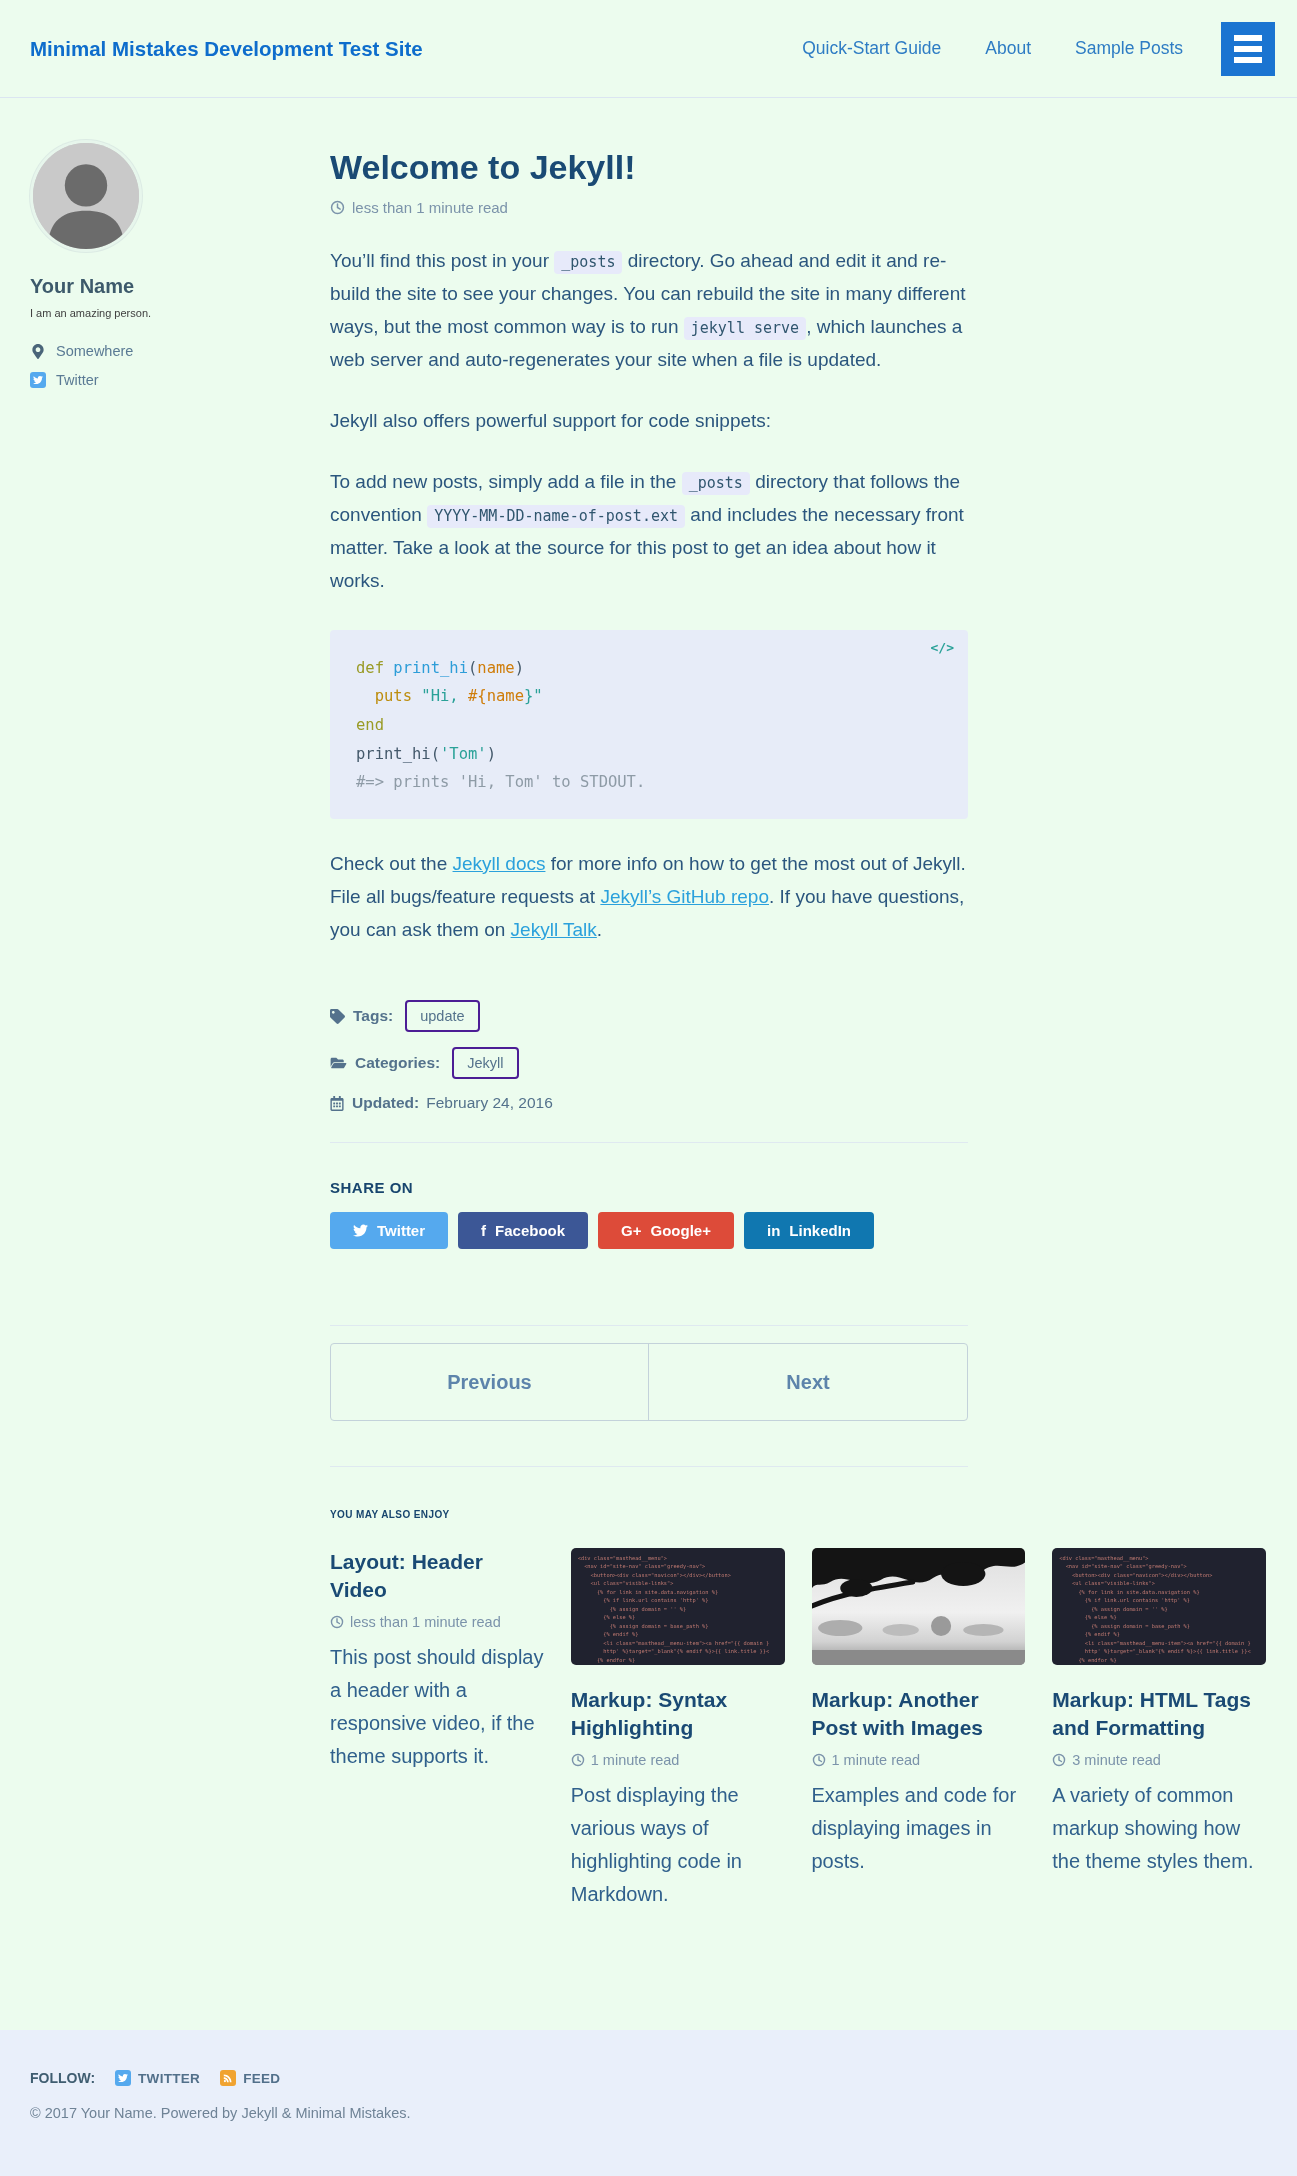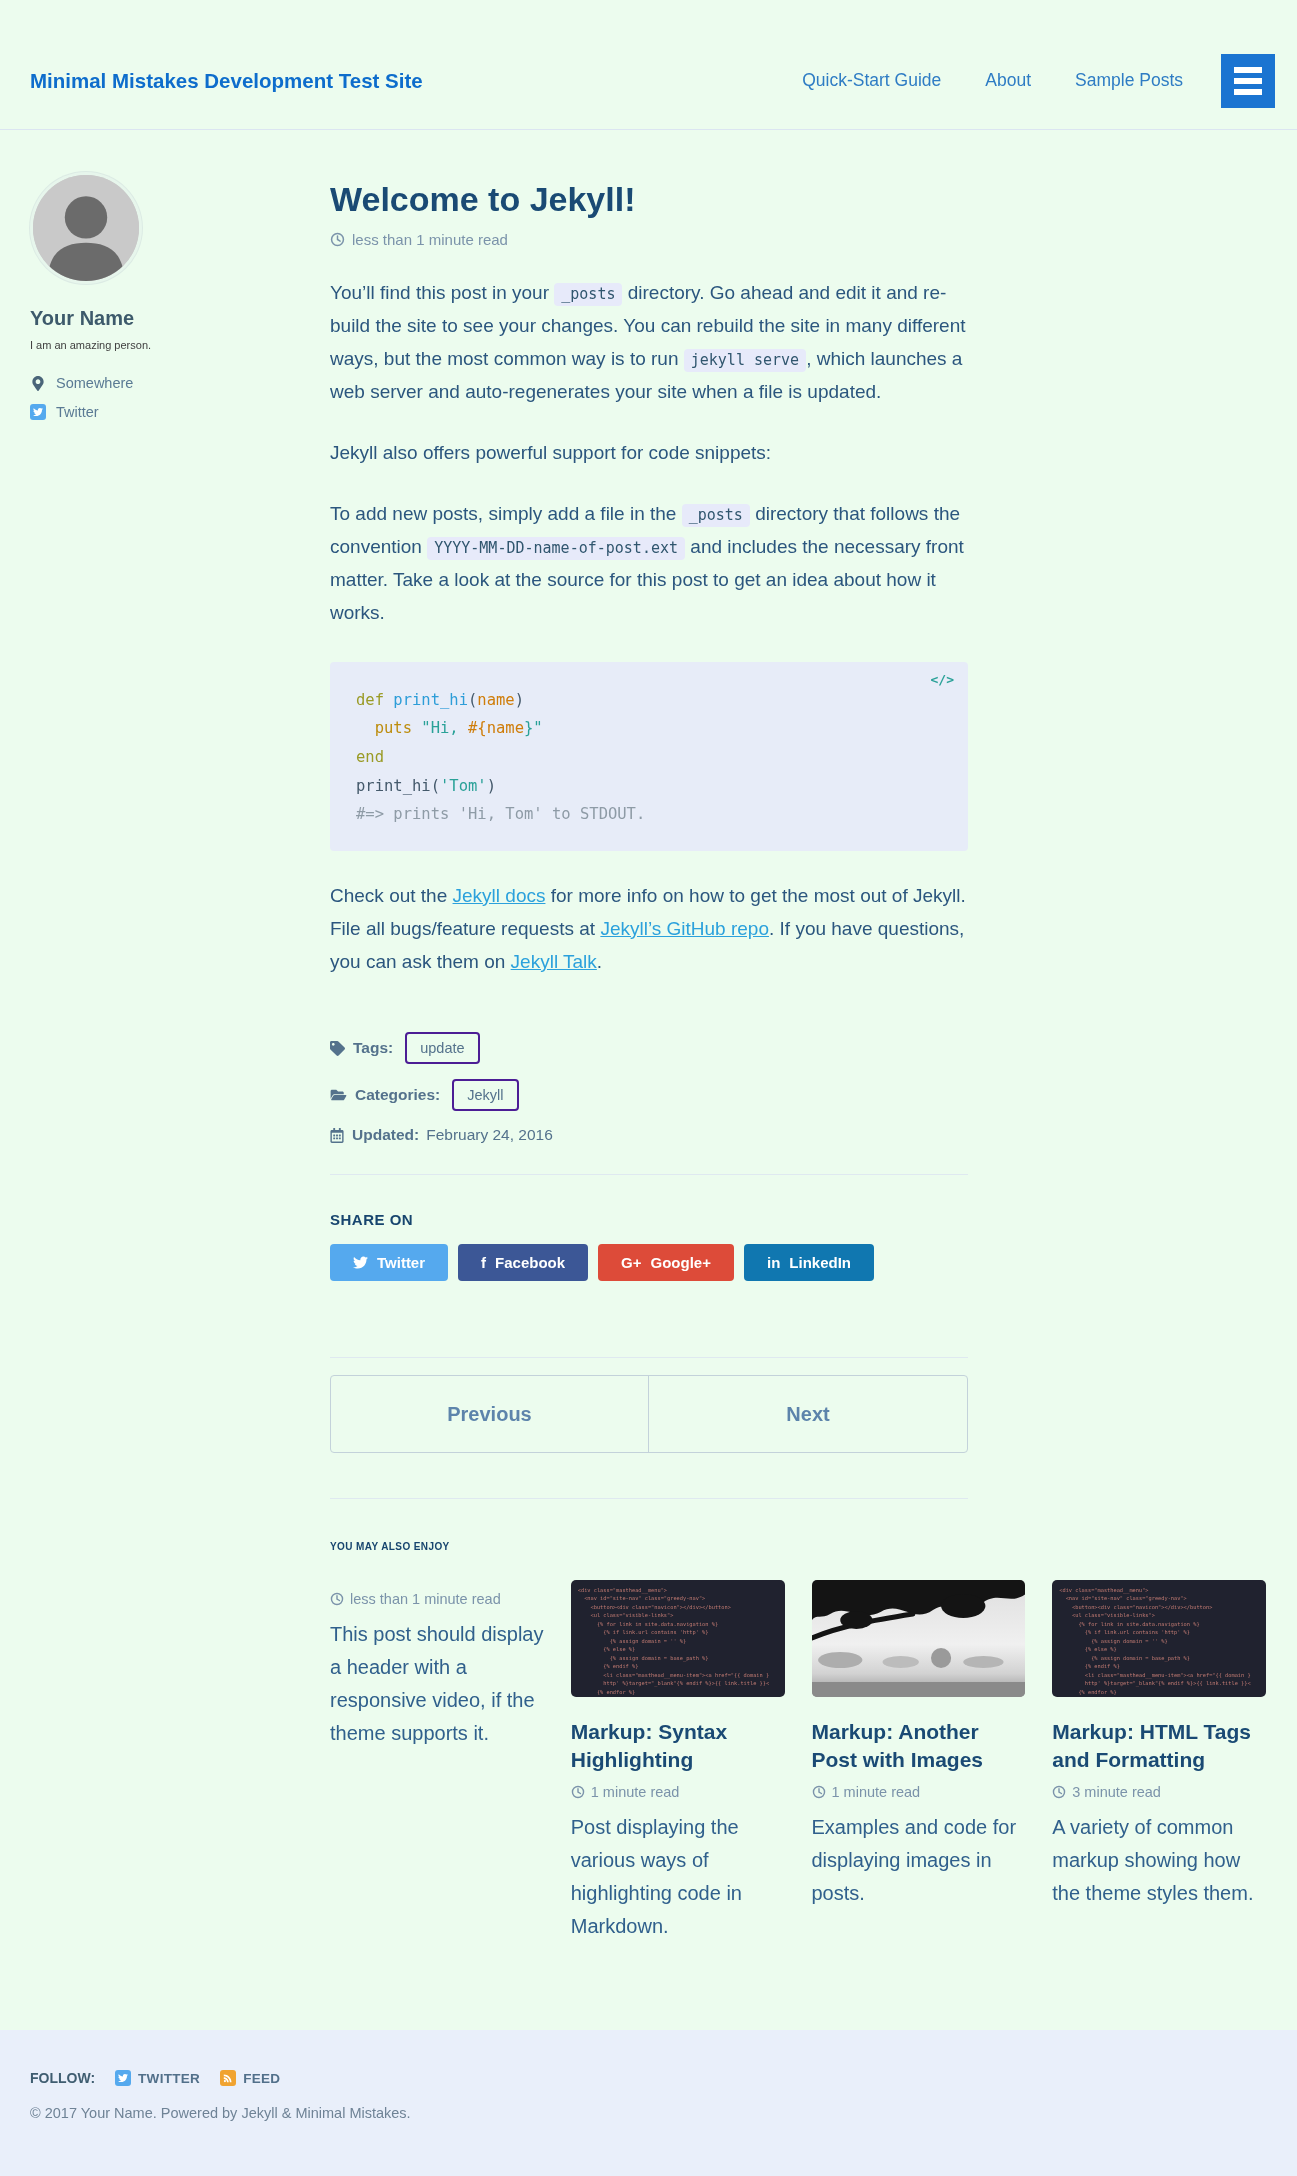--- a/index.html
+++ b/index.html
@@ -12,21 +12,20 @@
     color: #2b567e;
     overflow: hidden;
   }
   
   .masthead {
     height: 98px;
     display: flex;
     align-items: center;
     padding: 0 22px 0 30px;
     border-bottom: 1px solid #dbe5f1;
-    margin-top: 32px;
   }
   .site-title {
     font-size: 20.5px;
     font-weight: bold;
     color: #0e6dcc;
     text-decoration: none;
     cursor: pointer;
   }
   .masthead-nav { margin-left: auto; display: flex; align-items: center; gap: 44px; }
   .masthead-nav a {
@@ -333,20 +332,21 @@
       </nav>
 
       <hr class="divider d3">
     </article>
 
     <section class="related">
       <h2 class="related-heading">YOU MAY ALSO ENJOY</h2>
       <div class="related-grid">
 
         <div class="card">
+          <a class="card-title">Layout: Header Video</a>
           <div class="card-meta">
             <svg width="14" height="14" viewBox="0 0 24 24">
                 <circle cx="12" cy="12" r="9.5" fill="none" stroke="#7b93aa" stroke-width="2.4"></circle>
                 <path d="M12 6.5V12l4.2 2.6" fill="none" stroke="#7b93aa" stroke-width="2.4" stroke-linecap="round"></path>
               </svg>
             <span>less than 1 minute read</span>
           </div>
           <p class="card-excerpt">This post should display a header with a responsive video, if the theme supports it.</p>
         </div>
 

